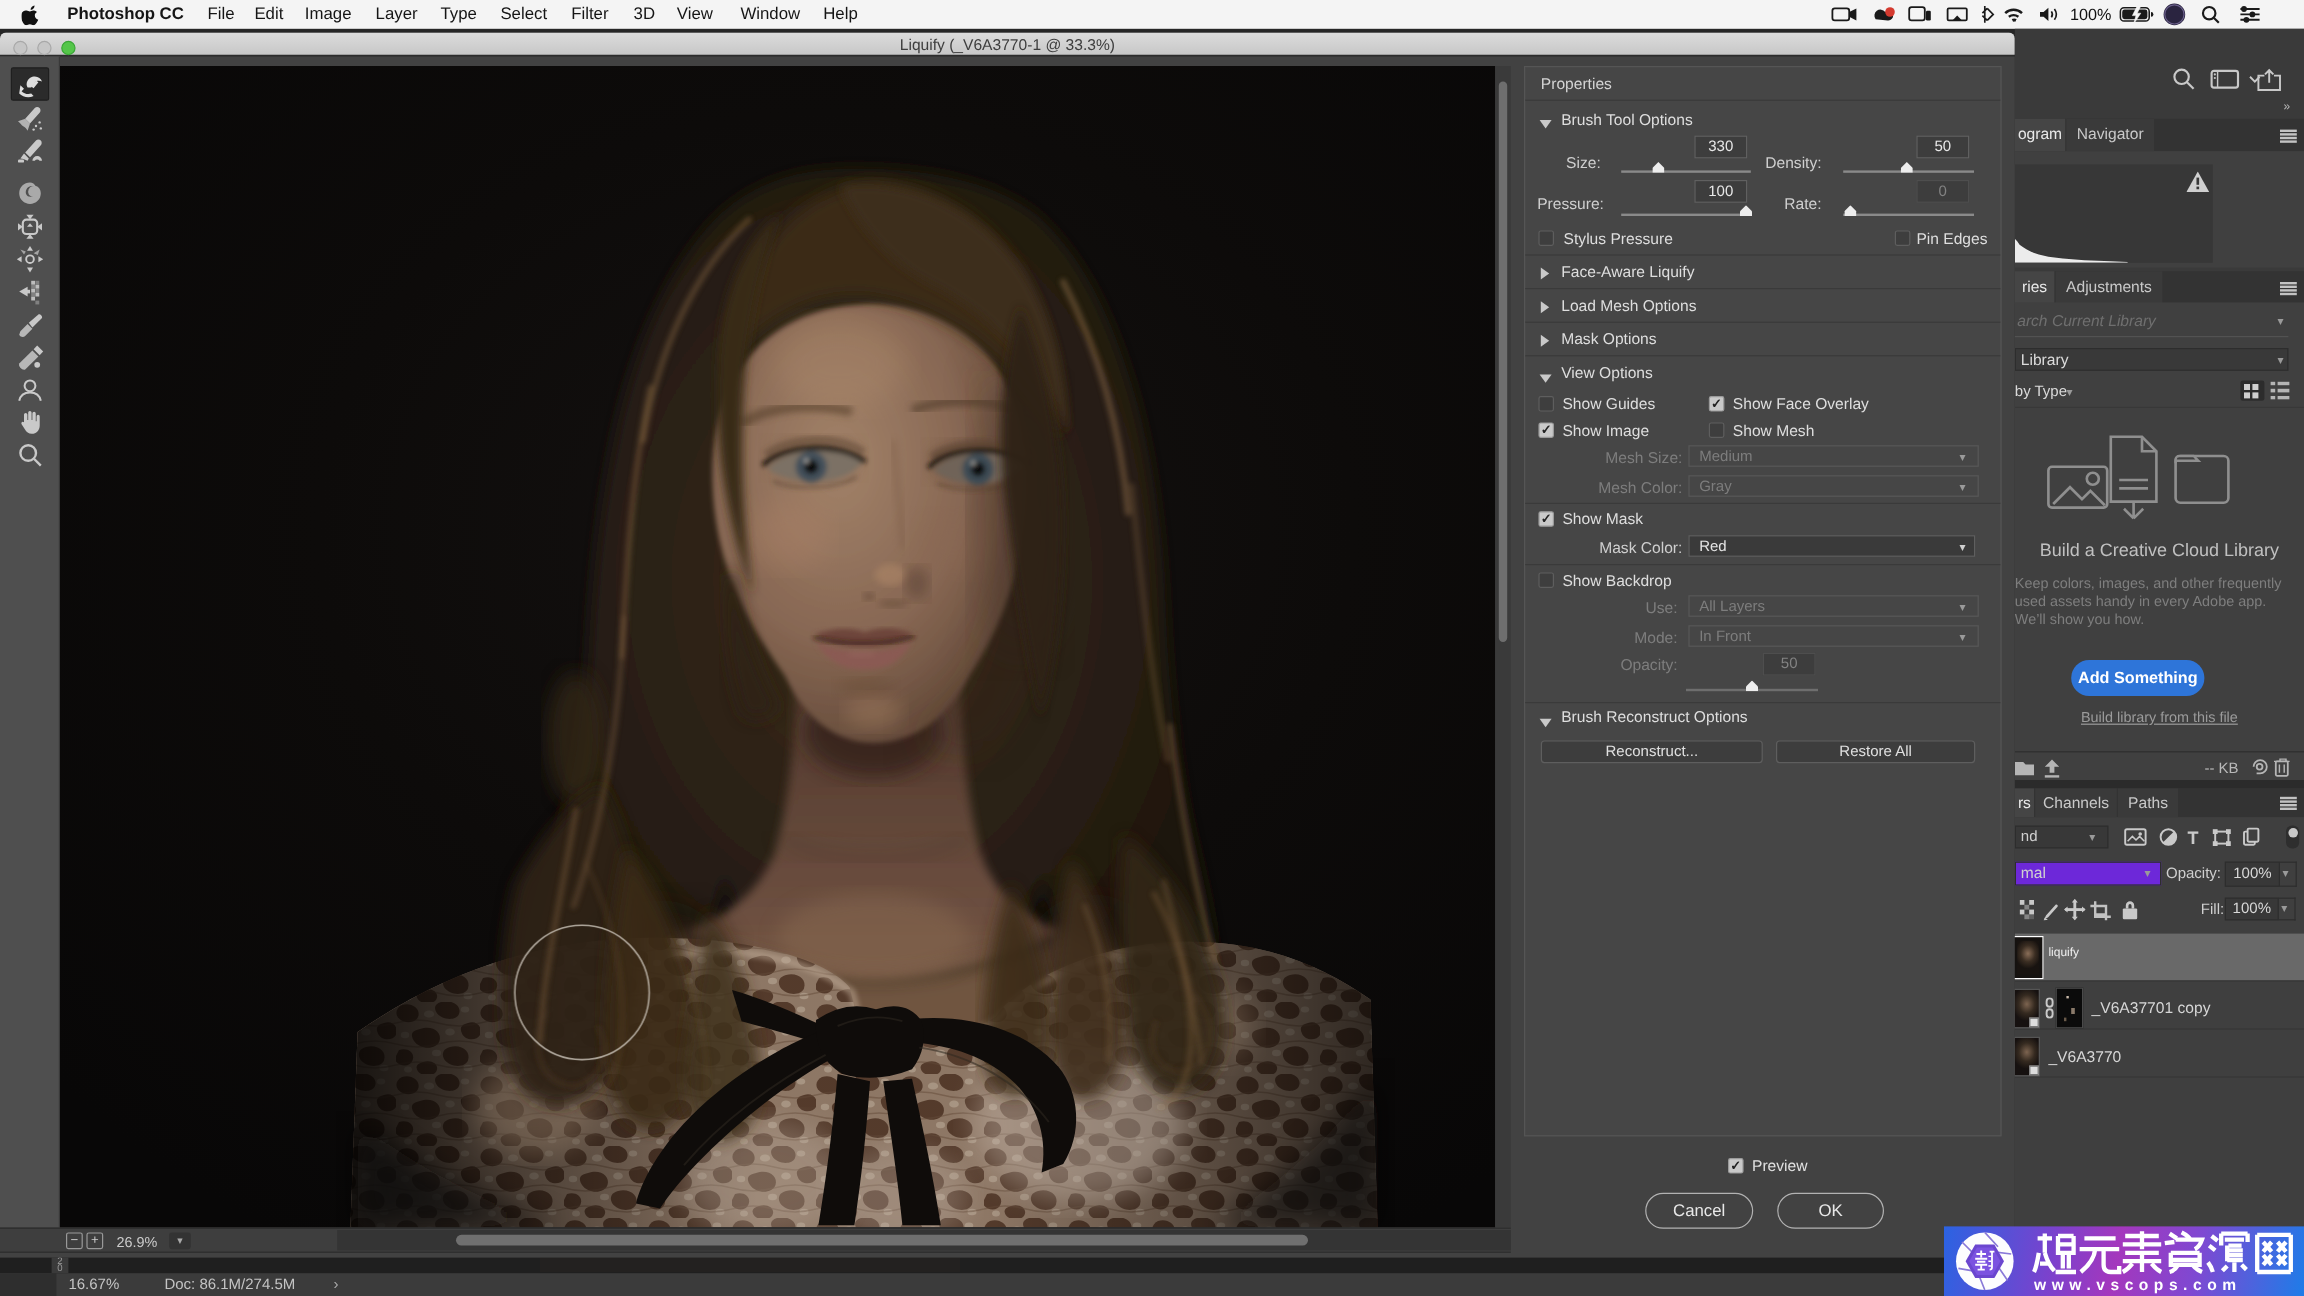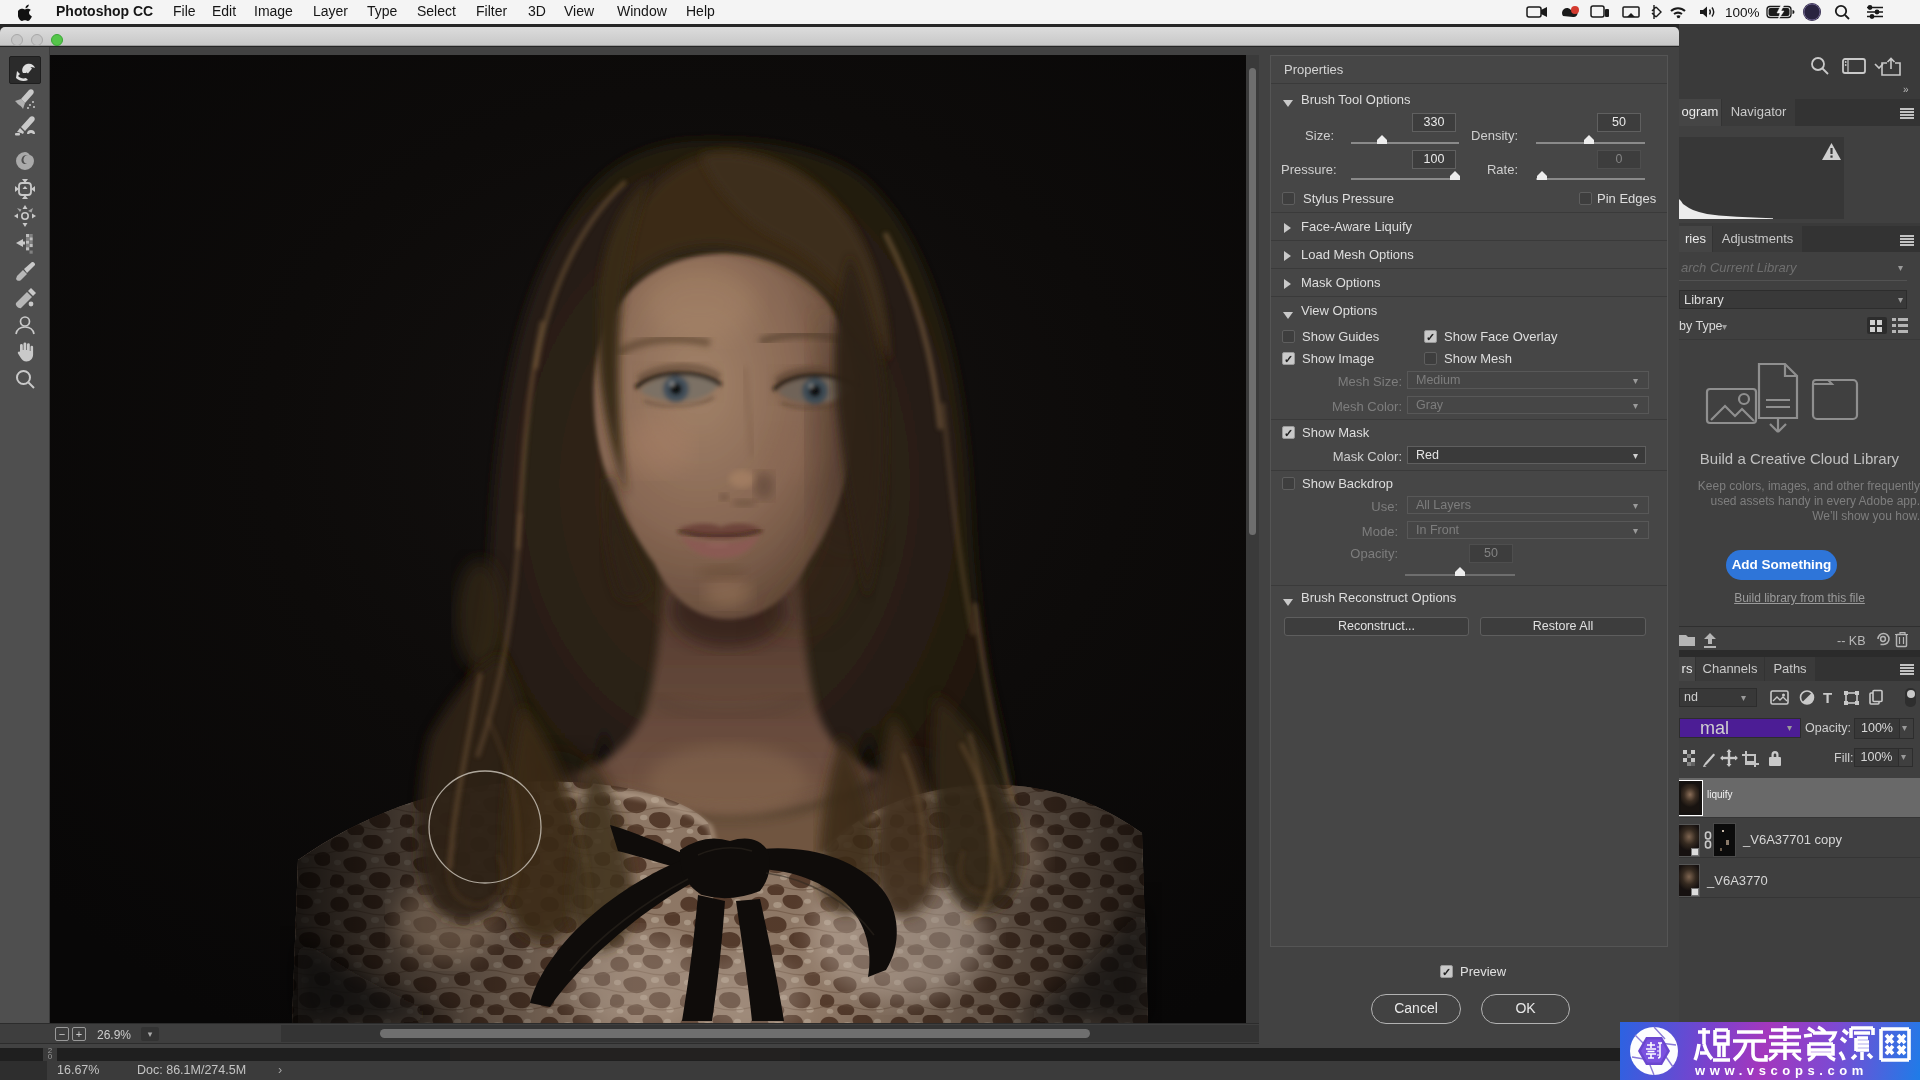--- a/index.html
+++ b/index.html
@@ -224,21 +224,21 @@
       <rect x="110" y="20" width="44" height="39" rx="4"></rect>
       <path d="M110,26 h-2 a4,4 0 0,0 -4,3" opacity="0"></path>
       <path d="M56,4 h26 l12,12 v42 h-38 Z" fill="#404040"></path>
       <path d="M82,4 v12 h12"></path>
       <path d="M63,40 h24 M63,47 h24"></path>
       <path d="M75,58 v14 m0,0 l-8,-8 m8,8 l8,-8"></path>
       <path d="M110,26 v-3 a3,3 0 0,1 3,-3 h12 l4,4 h-19" fill="#404040" stroke-width="2"></path>
     </g>
   </svg>
   <div class="abs" style="left:0;top:426px;width:241px;text-align:center;color:#c0c0c0;font-size:15px">Build a Creative Cloud Library</div>
-  <div class="abs" style="left:0;top:455px;width:241px;text-align:right;color:#7e7e7e;font-size:12px;line-height:15px">Keep colors, images, and other frequently<br>used assets handy in every Adobe app.<br>We’ll show you how.</div>
+  <div class="abs" style="left:0;top:455px;width:241px;text-align:left;color:#7e7e7e;font-size:12px;line-height:15px">Keep colors, images, and other frequently<br>used assets handy in every Adobe app.<br>We’ll show you how.</div>
   <div class="abs" style="left:47px;top:526px;width:111px;height:30px;border-radius:15px;background:#2e75d9;color:#fff;font-weight:bold;font-size:13.5px;text-align:center;line-height:29px">Add Something</div>
   <div class="abs" style="left:0;top:567px;width:241px;text-align:center;color:#9b9b9b;font-size:12px;text-decoration:underline">Build library from this file</div>
   <div class="abs" style="left:0;top:602px;width:241px;height:1px;background:#2f2f2f"></div>
 
   <svg class="abs" style="left:0;top:607px" width="241" height="18" viewBox="0 0 241 18">
     <g fill="#b5b5b5">
       <path d="M0,4 h7 l2,2 h7 v9 h-16 Z"></path>
       <path d="M25,8 l6,-6 l6,6 h-4 v5 h-4 v-5 Z"></path>
         <rect x="25" y="15" width="12" height="2"></rect>
     </g>
@@ -284,21 +284,21 @@
           <rect x="85" y="13" width="4" height="4"></rect>
         </g>
       <rect x="100" y="5" width="9" height="11" rx="1"></rect>
         <rect x="103" y="2.5" width="9" height="11" rx="1" fill="#3f3f3f"></rect>
     </g>
   </svg>
   <div class="abs" style="left:226px;top:664px;width:11px;height:19px;background:#2e2e2e;border-radius:5px">
       <div class="abs" style="left:1.5px;top:1.5px;width:8px;height:8px;border-radius:50%;background:#c9c9c9"></div>
     </div>
 
-  <div class="abs" style="left:0;top:694px;width:122px;height:20px;background:#4c1d95;border:1px solid #2d2d2d;color:#d0d0d0;font-size:18px;line-height:18px;padding-left:20px">mal</div>
+  <div class="abs" style="left:0;top:694px;width:122px;height:20px;background:#6d28d9;border:1px solid #2d2d2d;color:#d0d0d0;font-size:13px;line-height:18px;padding-left:4px">mal</div>
   <div class="abs" style="left:108px;top:698px;color:#9a9a9a;font-size:10px">▾</div>
   <div class="abs" style="left:126px;top:697px;color:#cfcfcf;font-size:12.5px">Opacity:</div>
   <div class="abs" style="left:175px;top:694px;width:46px;height:21px;background:#383838;border:1px solid #2d2d2d;color:#d8d8d8;font-size:12.5px;line-height:19px;text-align:center">100%</div>
   <div class="abs" style="left:221px;top:694px;width:14px;height:21px;border:1px solid #2d2d2d;border-left:none">
       <span class="abs" style="left:2px;top:3px;color:#9a9a9a;font-size:10px">▾</span>
     </div>
 
   <svg class="abs" style="left:4px;top:725px" width="110" height="18" viewBox="0 0 110 18">
     <g fill="#c9c9c9">
       <rect x="0" y="1" width="4" height="4"></rect>
@@ -361,20 +361,21 @@
     <div class="abs" style="left:57px;top:2px">16.67%</div>
     <div class="abs" style="left:137px;top:2px">Doc: 86.1M/274.5M</div>
     <div class="abs" style="left:278px;top:2px;color:#a9a9a9">›</div>
   </div>
 </div>
 
 <div id="titlebar">
   <div class="tl" style="left:11px;background:#c6c6c6;border:1px solid #a8a8a8"></div>
   <div class="tl" style="left:31px;background:#c6c6c6;border:1px solid #a8a8a8"></div>
   <div class="tl" style="left:51px;background:#55c64a;border:1px solid #3aa636"></div>
+  <div id="titletext">Liquify (_V6A3770-1 @ 33.3%)</div>
 </div>
 <div id="dialog">
   <div id="toolbar">
     <div class="tool" id="tsel" style="top:9px">
       <svg width="24" height="24" viewBox="0 0 24 24">
           <g fill="#dedede">
             <path d="M9,14 c-2,-3 0,-8 4,-9 c4,-1 7,1 8,4 c-2,-1 -5,-1 -6,1 l-3,4 Z"></path>
             <path d="M3,12 l3,3 l-2,2 c2,2 5,3 8,2 l2,2 c-4,2 -9,1 -12,-2 Z"></path>
             <path d="M12,13 l4,-5 l2,1.5 l-4,5 Z"></path>
           </g>

